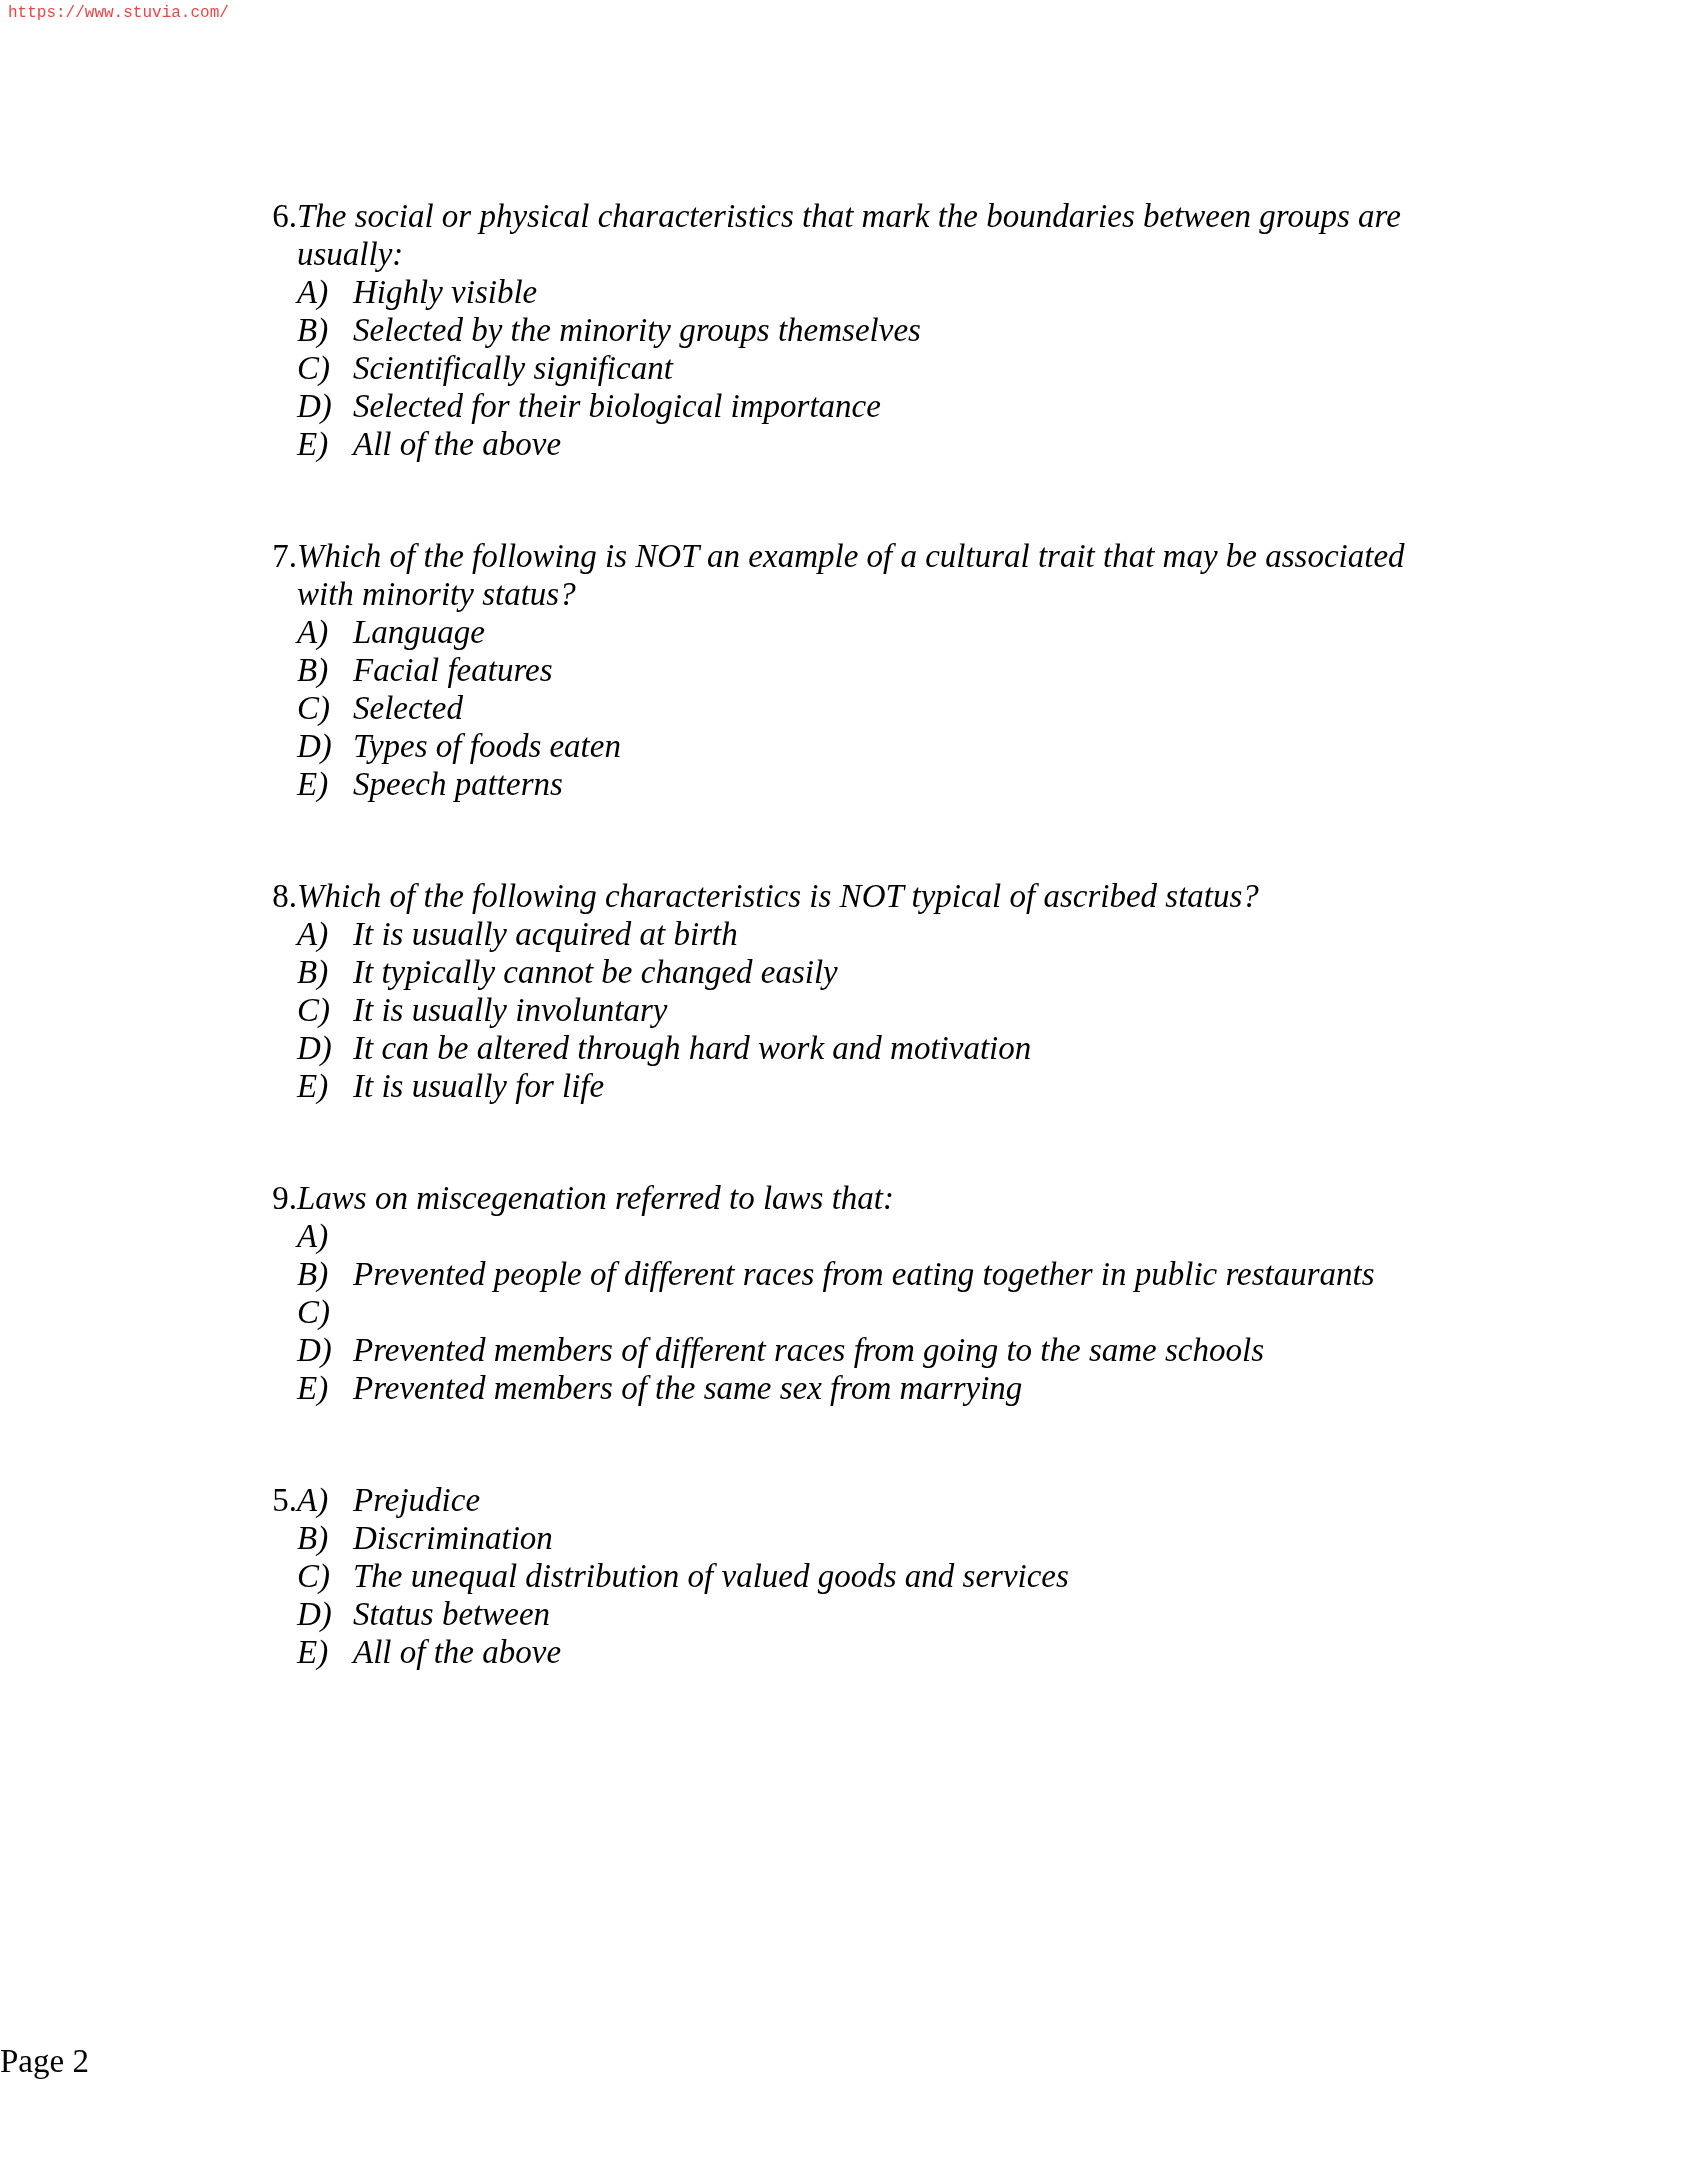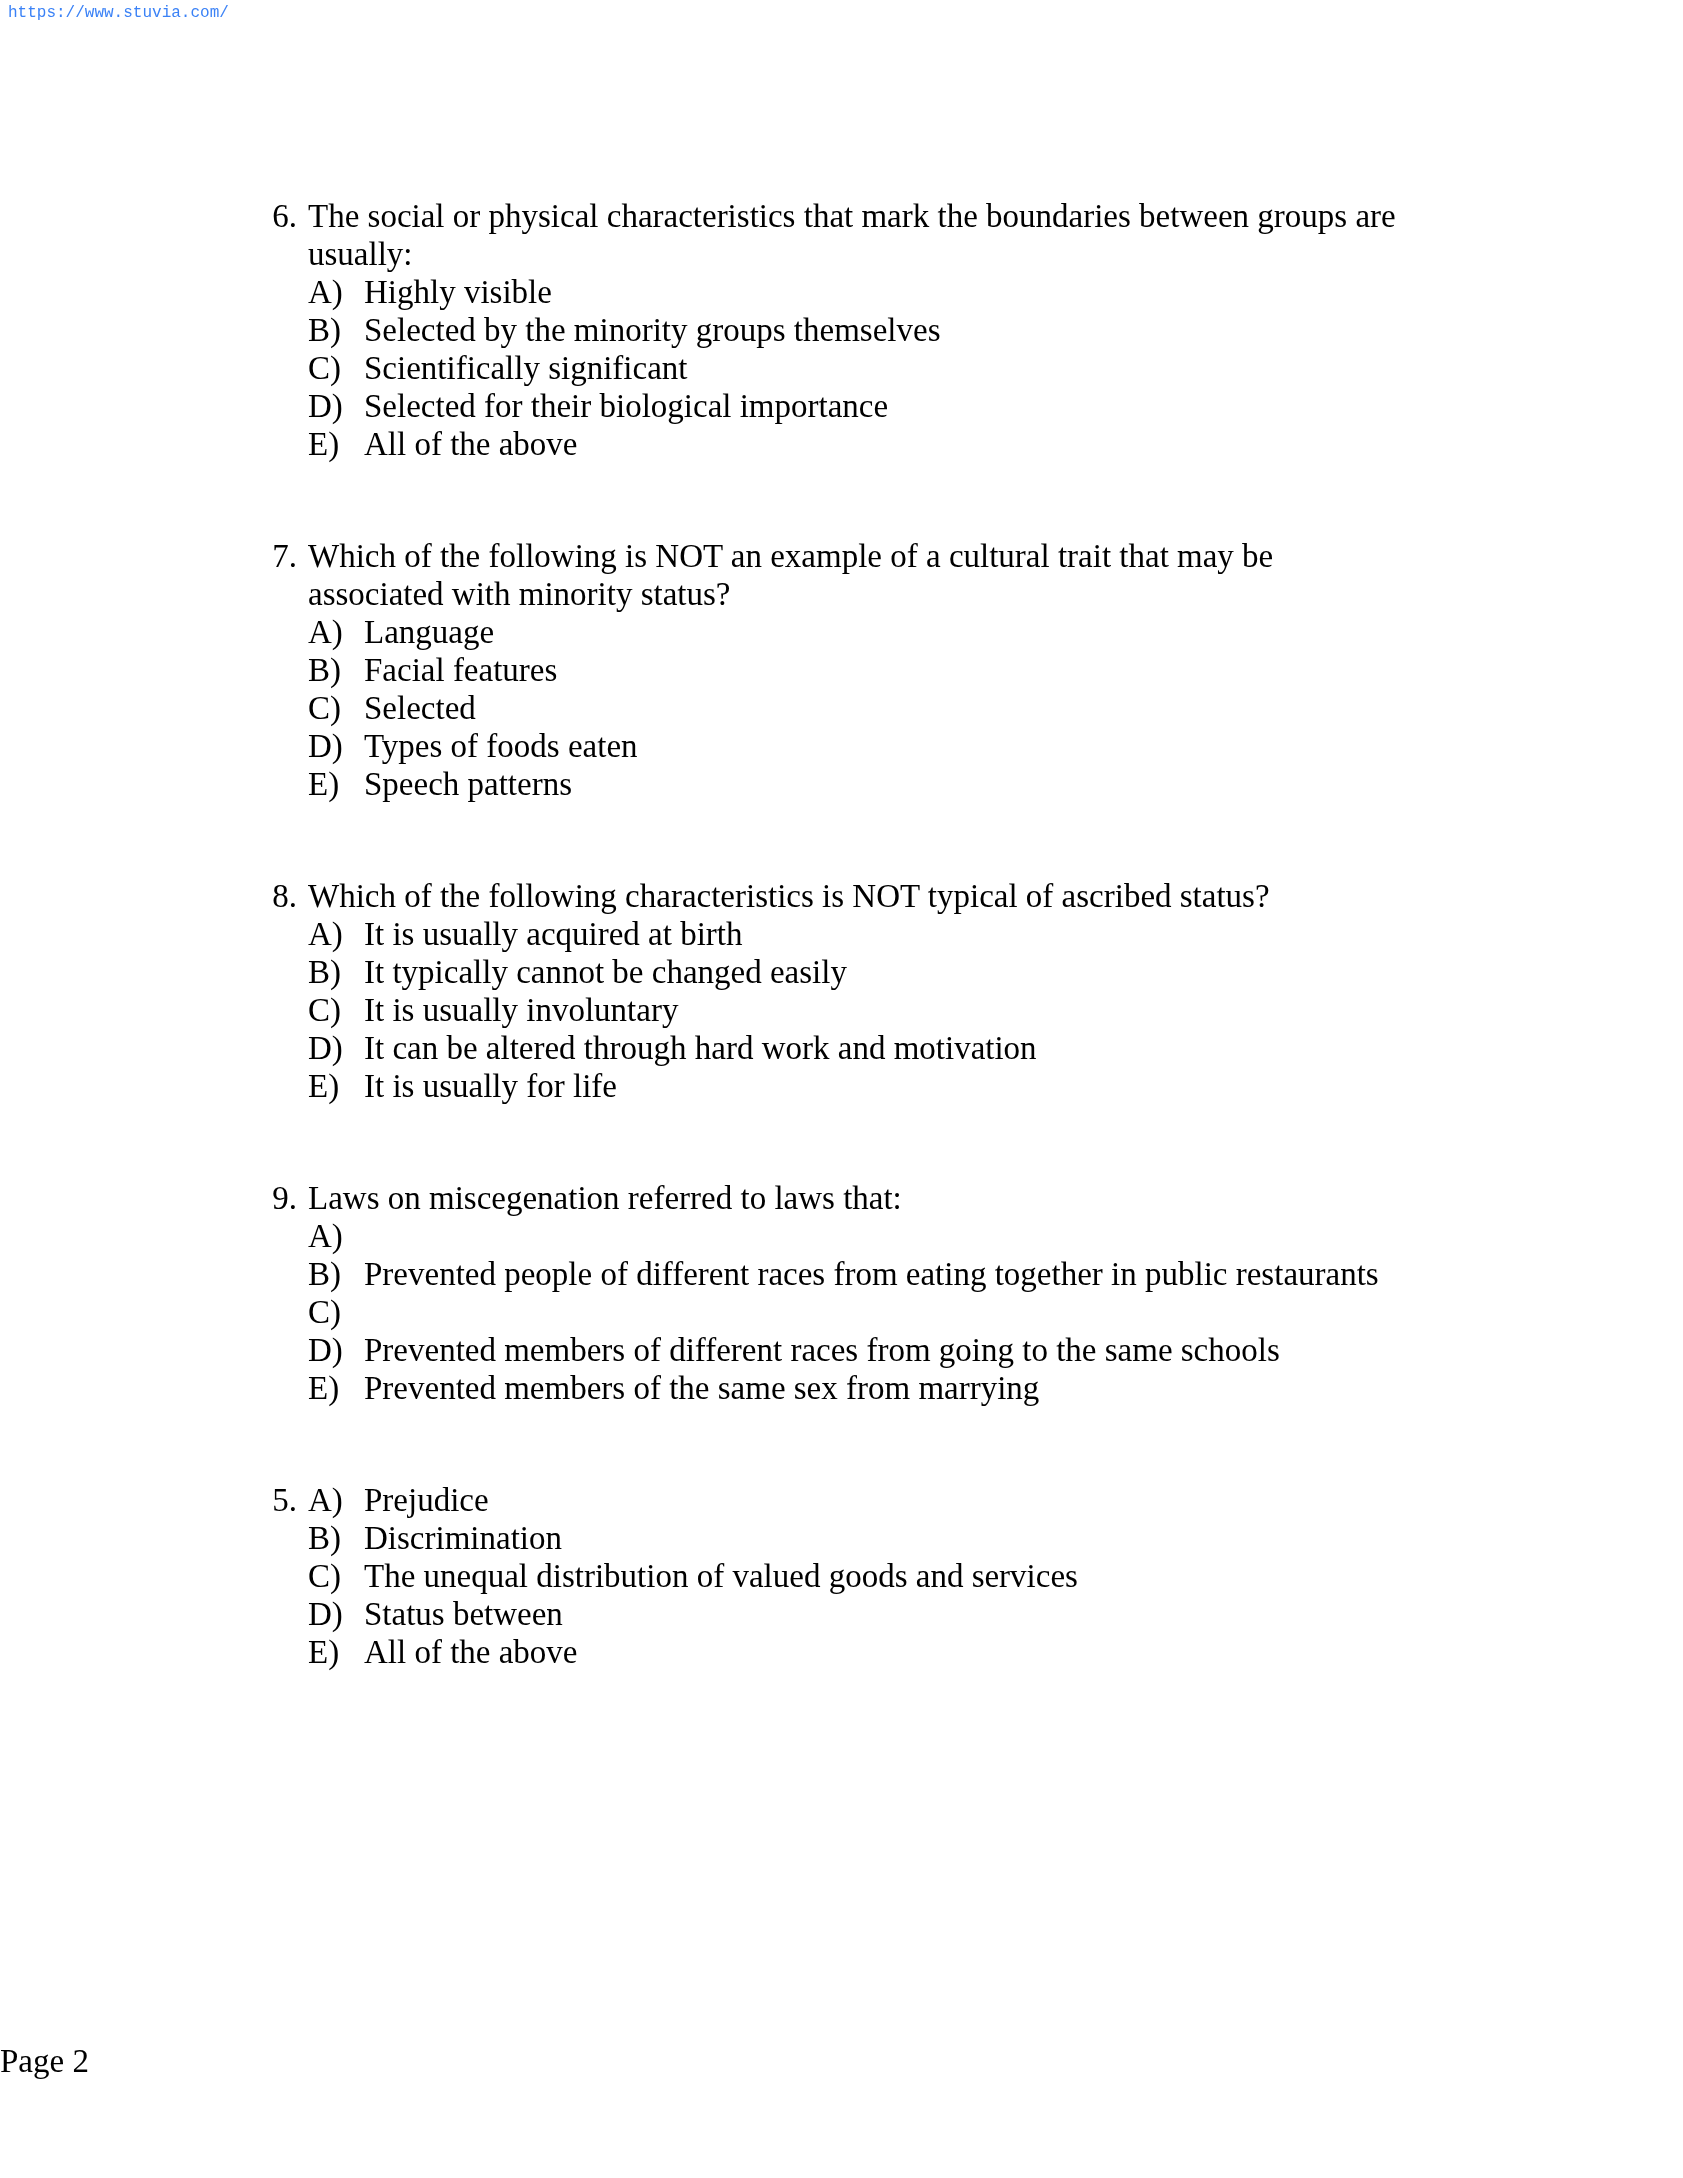--- a/index.html
+++ b/index.html
@@ -14,43 +14,43 @@
     font-family: "Liberation Serif", serif;
     color: #000000;
     overflow: hidden;
   }
   .url-watermark {
     position: absolute;
     top: 4px;
     left: 8px;
     font-family: "Liberation Mono", monospace;
     font-size: 16px;
-    color: #3b82f6;
+    color: #ef4444;
     white-space: nowrap;
   }
   .content {
     padding-top: 197px;
     padding-left: 238px;
   }
   .question {
     display: flex;
     font-size: 33px;
     line-height: 38px;
   }
   .question + .question {
     margin-top: 74px;
   }
   .q-num {
     flex: none;
     width: 59px;
     text-align: right;
   }
   .q-body {
-    margin-left: 11px;
     width: 1109px;
+    font-style: italic;
   }
   .q-text {
     margin: 0;
   }
   .option {
     display: flex;
   }
   .opt-letter {
     flex: none;
     width: 56px;

